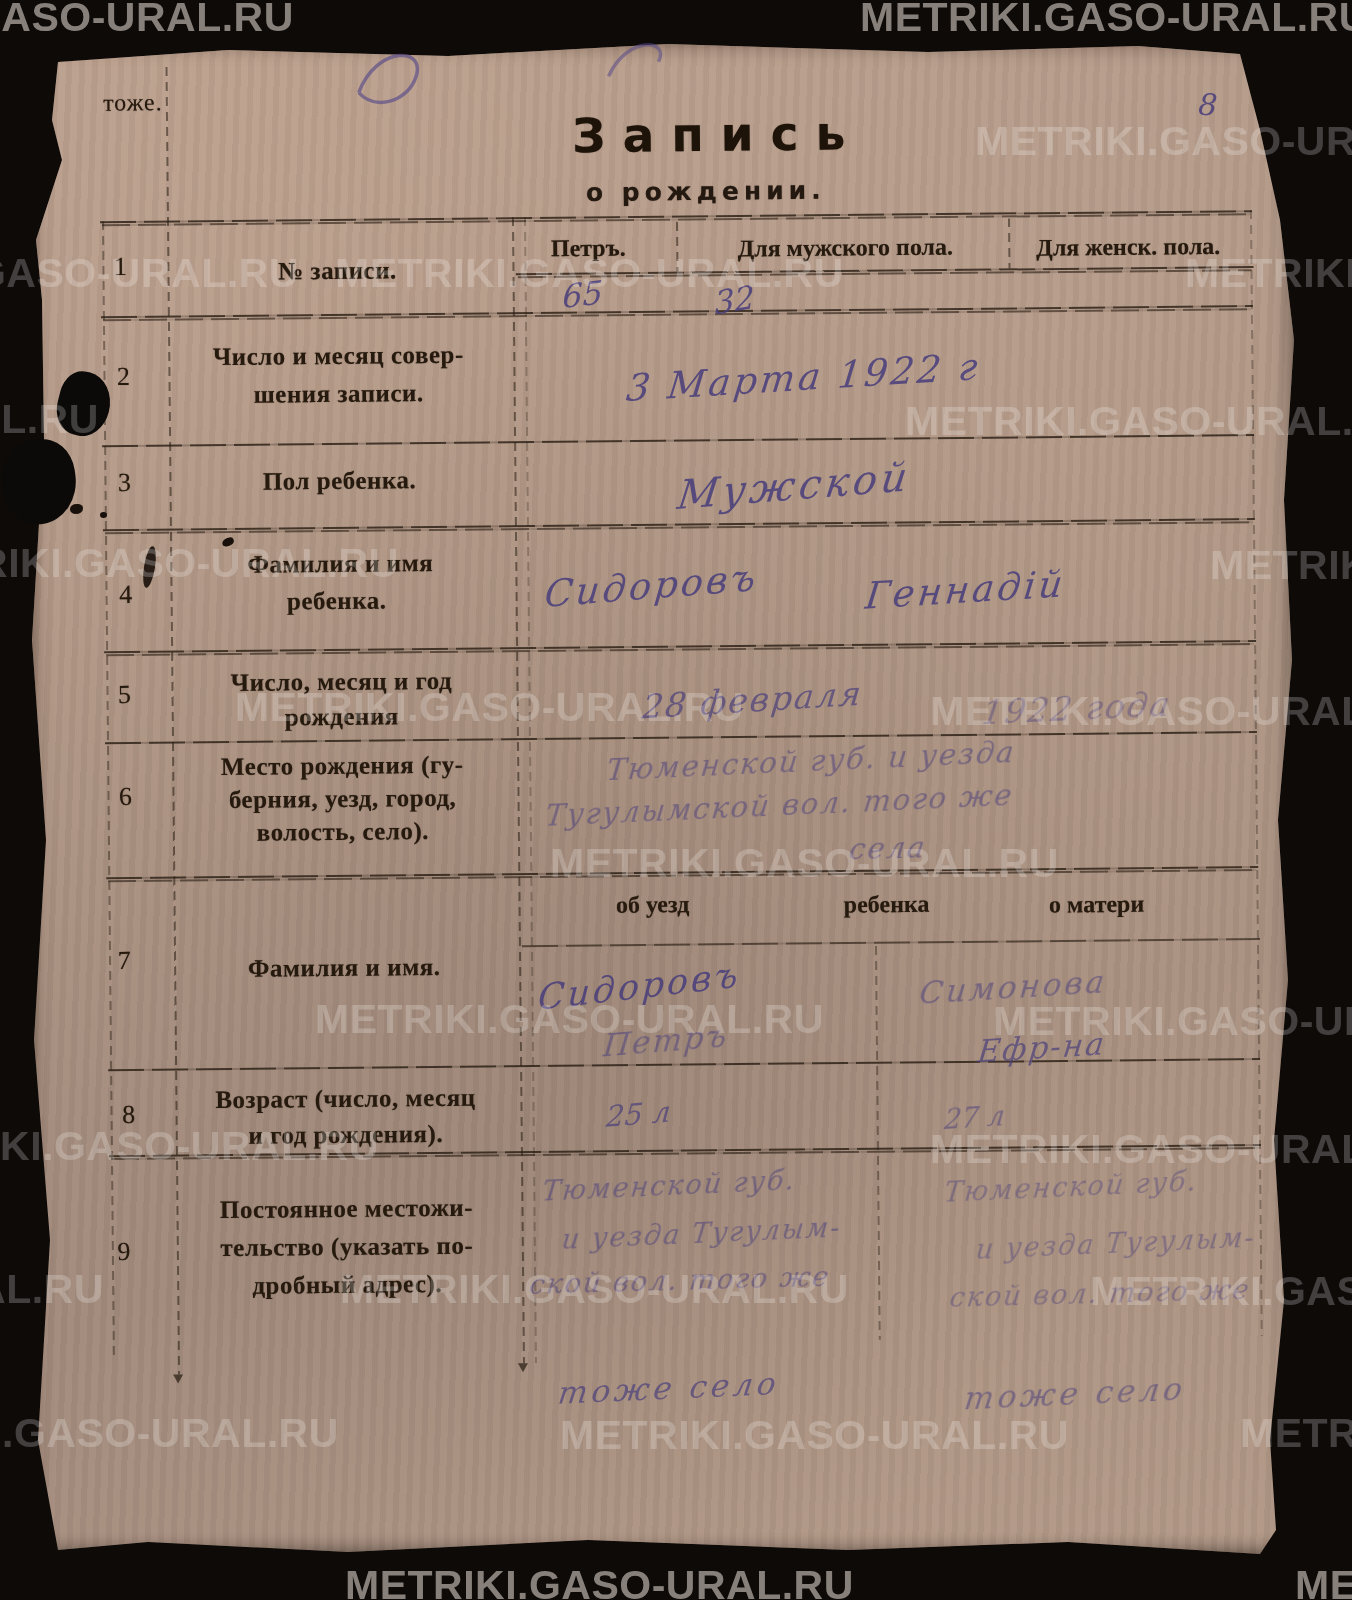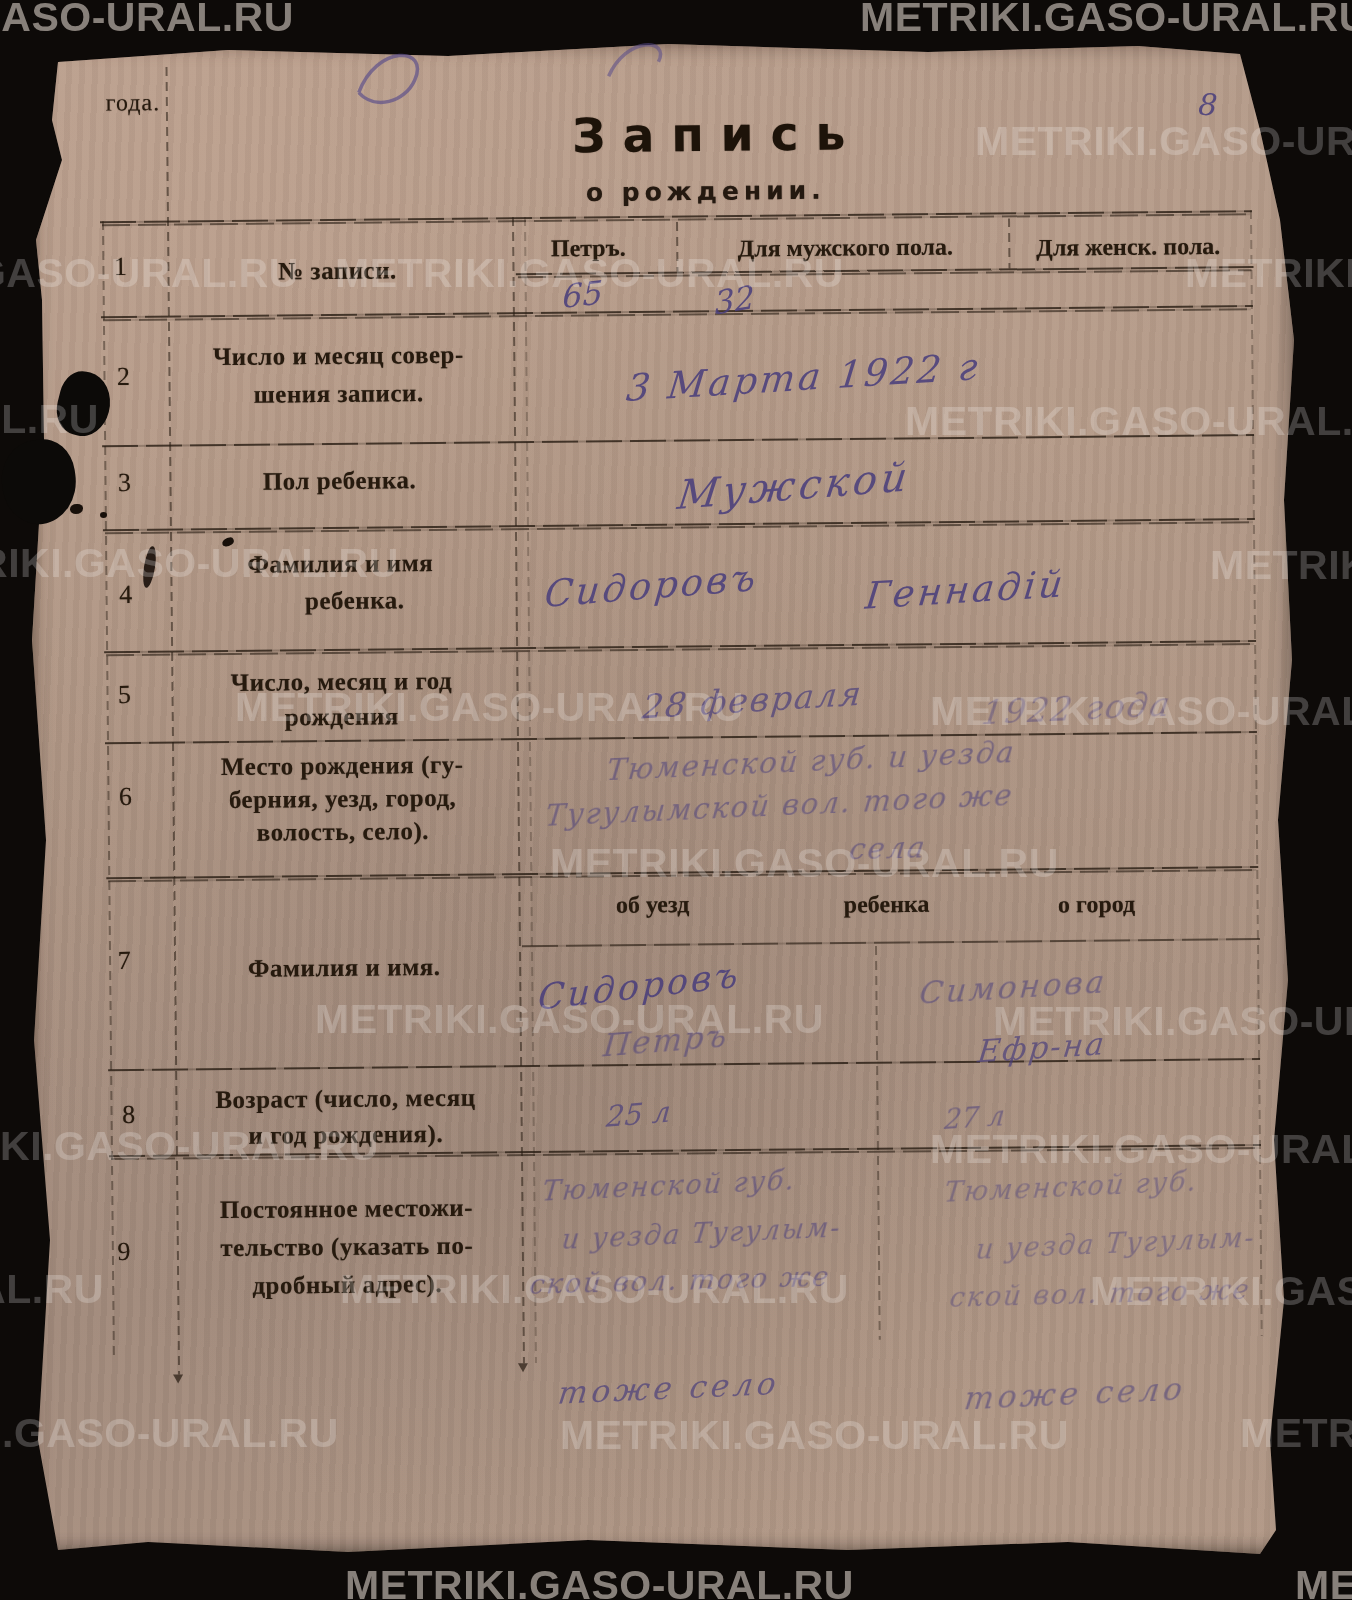--- a/index.html
+++ b/index.html
@@ -58,21 +58,21 @@
 </style>
 </head>
 <body>
 
 <div class="stage">
 
   <div class="paper"></div>
 
   <div class="tilt">
 
-    <div class="print corner" style="left:134px;top:98px">года.</div>
+    <div class="print corner" style="left:134px;top:98px">тоже.</div>
     <div class="print title" style="left:718px;top:135px">Запись</div>
     <div class="print subtitle" style="left:706px;top:192px">о рождении.</div>
     <div class="hw f1" style="left:1209px;top:110px;font-size:30px;transform:translate(-50%,-50%) rotate(4deg)">8</div>
 
     <svg class="squiggle" style="left:320px;top:28px" width="420" height="80">
       <path d="M40,62 C58,14 112,16 96,50 C86,72 56,80 40,62" fill="none" stroke="#574b8a" stroke-width="3.5" opacity=".65"></path>
       <path d="M290,48 C308,8 352,10 340,34" fill="none" stroke="#574b8a" stroke-width="3.5" opacity=".55"></path>
     </svg>
 
     <div class="hline dbl" style="left:100px;top:216px;width:1152px"></div>
@@ -106,40 +106,40 @@
     <div class="print rownum" style="left:120px;top:792px">6</div>
     <div class="print rownum" style="left:117px;top:956px">7</div>
     <div class="print rownum" style="left:120px;top:1110px">8</div>
     <div class="print rownum" style="left:114px;top:1247px">9</div>
 
     <div class="print lab" style="left:337px;top:268px">№ записи.</div>
     <div class="print lab" style="left:337px;top:353px">Число и месяц совер-</div>
     <div class="print lab" style="left:337px;top:391px">шения записи.</div>
     <div class="print lab" style="left:337px;top:478px">Пол ребенка.</div>
     <div class="print lab" style="left:337px;top:561px">Фамилия и имя</div>
-    <div class="print lab" style="left:351px;top:598px">ребенка.</div>
+    <div class="print lab" style="left:333px;top:598px">ребенка.</div>
     <div class="print lab" style="left:337px;top:679px">Число, месяц и год</div>
     <div class="print lab" style="left:337px;top:714px">рождения</div>
     <div class="print lab" style="left:337px;top:763px">Место рождения (гу-</div>
     <div class="print lab" style="left:337px;top:796px">берния, уезд, город,</div>
     <div class="print lab" style="left:337px;top:829px">волость, село).</div>
     <div class="print lab" style="left:337px;top:965px">Фамилия и имя.</div>
     <div class="print lab" style="left:337px;top:1096px">Возраст (число, месяц</div>
     <div class="print lab" style="left:337px;top:1132px">и год рождения).</div>
     <div class="print lab" style="left:337px;top:1206px">Постоянное местожи-</div>
     <div class="print lab" style="left:337px;top:1244px">тельство (указать по-</div>
     <div class="print lab" style="left:337px;top:1282px">дробный адрес).</div>
 
     <div class="print colhead" style="left:588px;top:248px">Петръ.</div>
     <div class="print colhead" style="left:845px;top:250px">Для мужского пола.</div>
     <div class="print colhead" style="left:1128px;top:252px">Для женск. пола.</div>
 
     <div class="print colhead" style="left:646px;top:905px">об уезд</div>
     <div class="print colhead" style="left:880px;top:907px">ребенка</div>
-    <div class="print colhead" style="left:1090px;top:909px">о город</div>
+    <div class="print colhead" style="left:1090px;top:909px">о матери</div>
 
     <div class="hw f1" style="left:582px;top:294px;font-size:32px;transform:translate(-50%,-50%) rotate(-6deg) skewX(-8deg)">65</div>
     <div class="hw f1" style="left:734px;top:301px;font-size:32px;transform:translate(-50%,-50%) rotate(-9deg) skewX(-8deg)">32</div>
     <div class="hw f1" style="left:802px;top:379px;font-size:37px;letter-spacing:3px;transform:translate(-50%,-50%) rotate(-3deg) skewX(-10deg)">3 Марта 1922 г</div>
     <div class="hw f1" style="left:792px;top:487px;font-size:40px;letter-spacing:4px;transform:translate(-50%,-50%) rotate(-4deg) skewX(-12deg)">Мужской</div>
     <div class="hw f1" style="left:648px;top:586px;font-size:37px;letter-spacing:3px;transform:translate(-50%,-50%) rotate(-4deg) skewX(-10deg)">Сидоровъ</div>
     <div class="hw f1" style="left:962px;top:593px;font-size:37px;letter-spacing:3px;transform:translate(-50%,-50%) rotate(-3deg) skewX(-10deg)">Геннадій</div>
     <div class="hw f2" style="left:748px;top:701px;font-size:33px;letter-spacing:2px;transform:translate(-50%,-50%) rotate(-3deg) skewX(-10deg)">28 февраля</div>
     <div class="hw f4" style="left:1072px;top:713px;font-size:33px;letter-spacing:2px;transform:translate(-50%,-50%) rotate(-2deg) skewX(-10deg)">1922 года</div>
     <div class="hw f3" style="left:806px;top:763px;font-size:29px;letter-spacing:2px;transform:translate(-50%,-50%) rotate(-2deg) skewX(-9deg)">Тюменской губ. и уезда</div>

